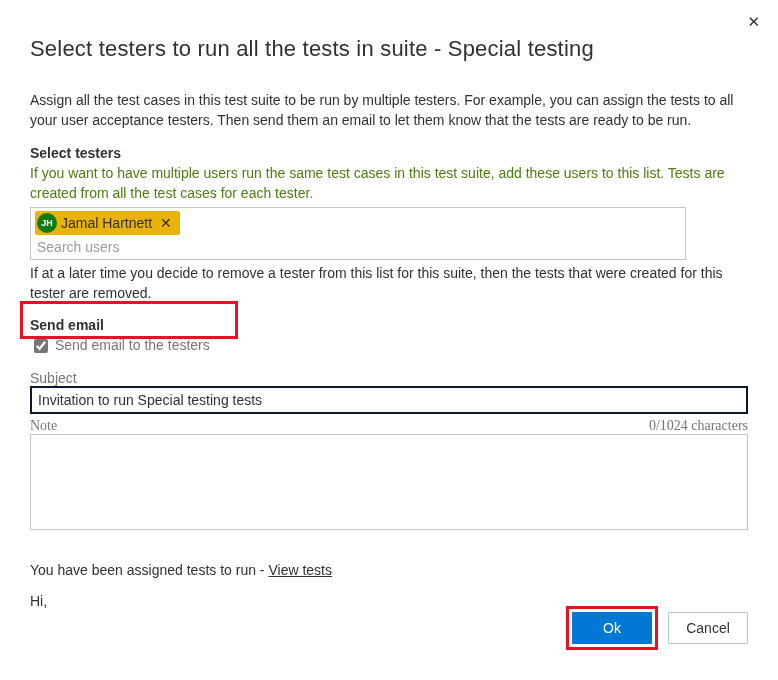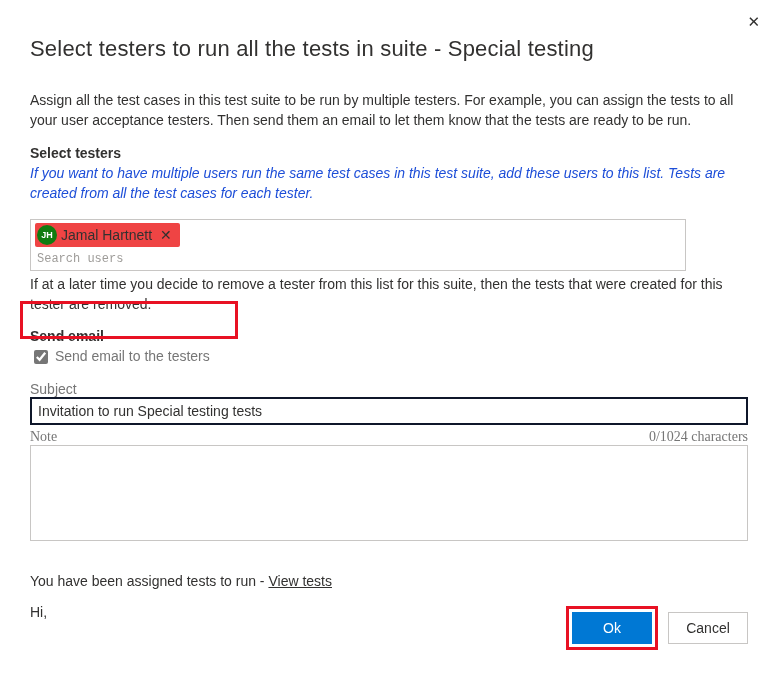--- a/index.html
+++ b/index.html
@@ -38,35 +38,34 @@
     color: #323130;
     line-height: 1.45;
     margin-bottom: 14px;
   }
   .section-title {
     font-weight: 700;
     font-size: 14px;
     margin-bottom: 2px;
   }
   .section-help {
-    color: #1d4ed8;
+    color: #4d7c0f;
     line-height: 1.45;
-    margin-bottom: 16px;
-    font-style: italic;
+    margin-bottom: 4px;
   }
   .tester-box {
     border: 1px solid #c8c6c4;
     width: 656px;
     padding: 3px 4px 4px 4px;
     margin-bottom: 4px;
   }
   .chip {
     display: inline-flex;
     align-items: center;
-    background: #ef4444;
+    background: #eab308;
     border-radius: 2px;
     padding: 2px 6px 2px 2px;
     font-size: 14px;
     margin-bottom: 2px;
     justify-content: space-between;
   }
   .avatar {
     width: 20px;
     height: 20px;
     border-radius: 50%;
@@ -85,24 +84,24 @@
     cursor: pointer;
     background: none;
     border: none;
     padding: 0 2px;
     color: #323130;
   }
   .search-input {
     border: none;
     outline: none;
     width: 100%;
-    font-size: 12px;
+    font-size: 14px;
     color: #a16207;
     padding: 2px 2px 0 2px;
-    font-family: Liberation Mono, monospace;
+    font-family: Liberation Sans, sans-serif;
   }
   .search-input::placeholder { color: #9e9c99; }
   .note-after {
     color: #323130;
     line-height: 1.4;
     margin-bottom: 14px;
   }
   .send-email-row {
     display: inline-block;
     padding: 1px 6px 4px 0;

